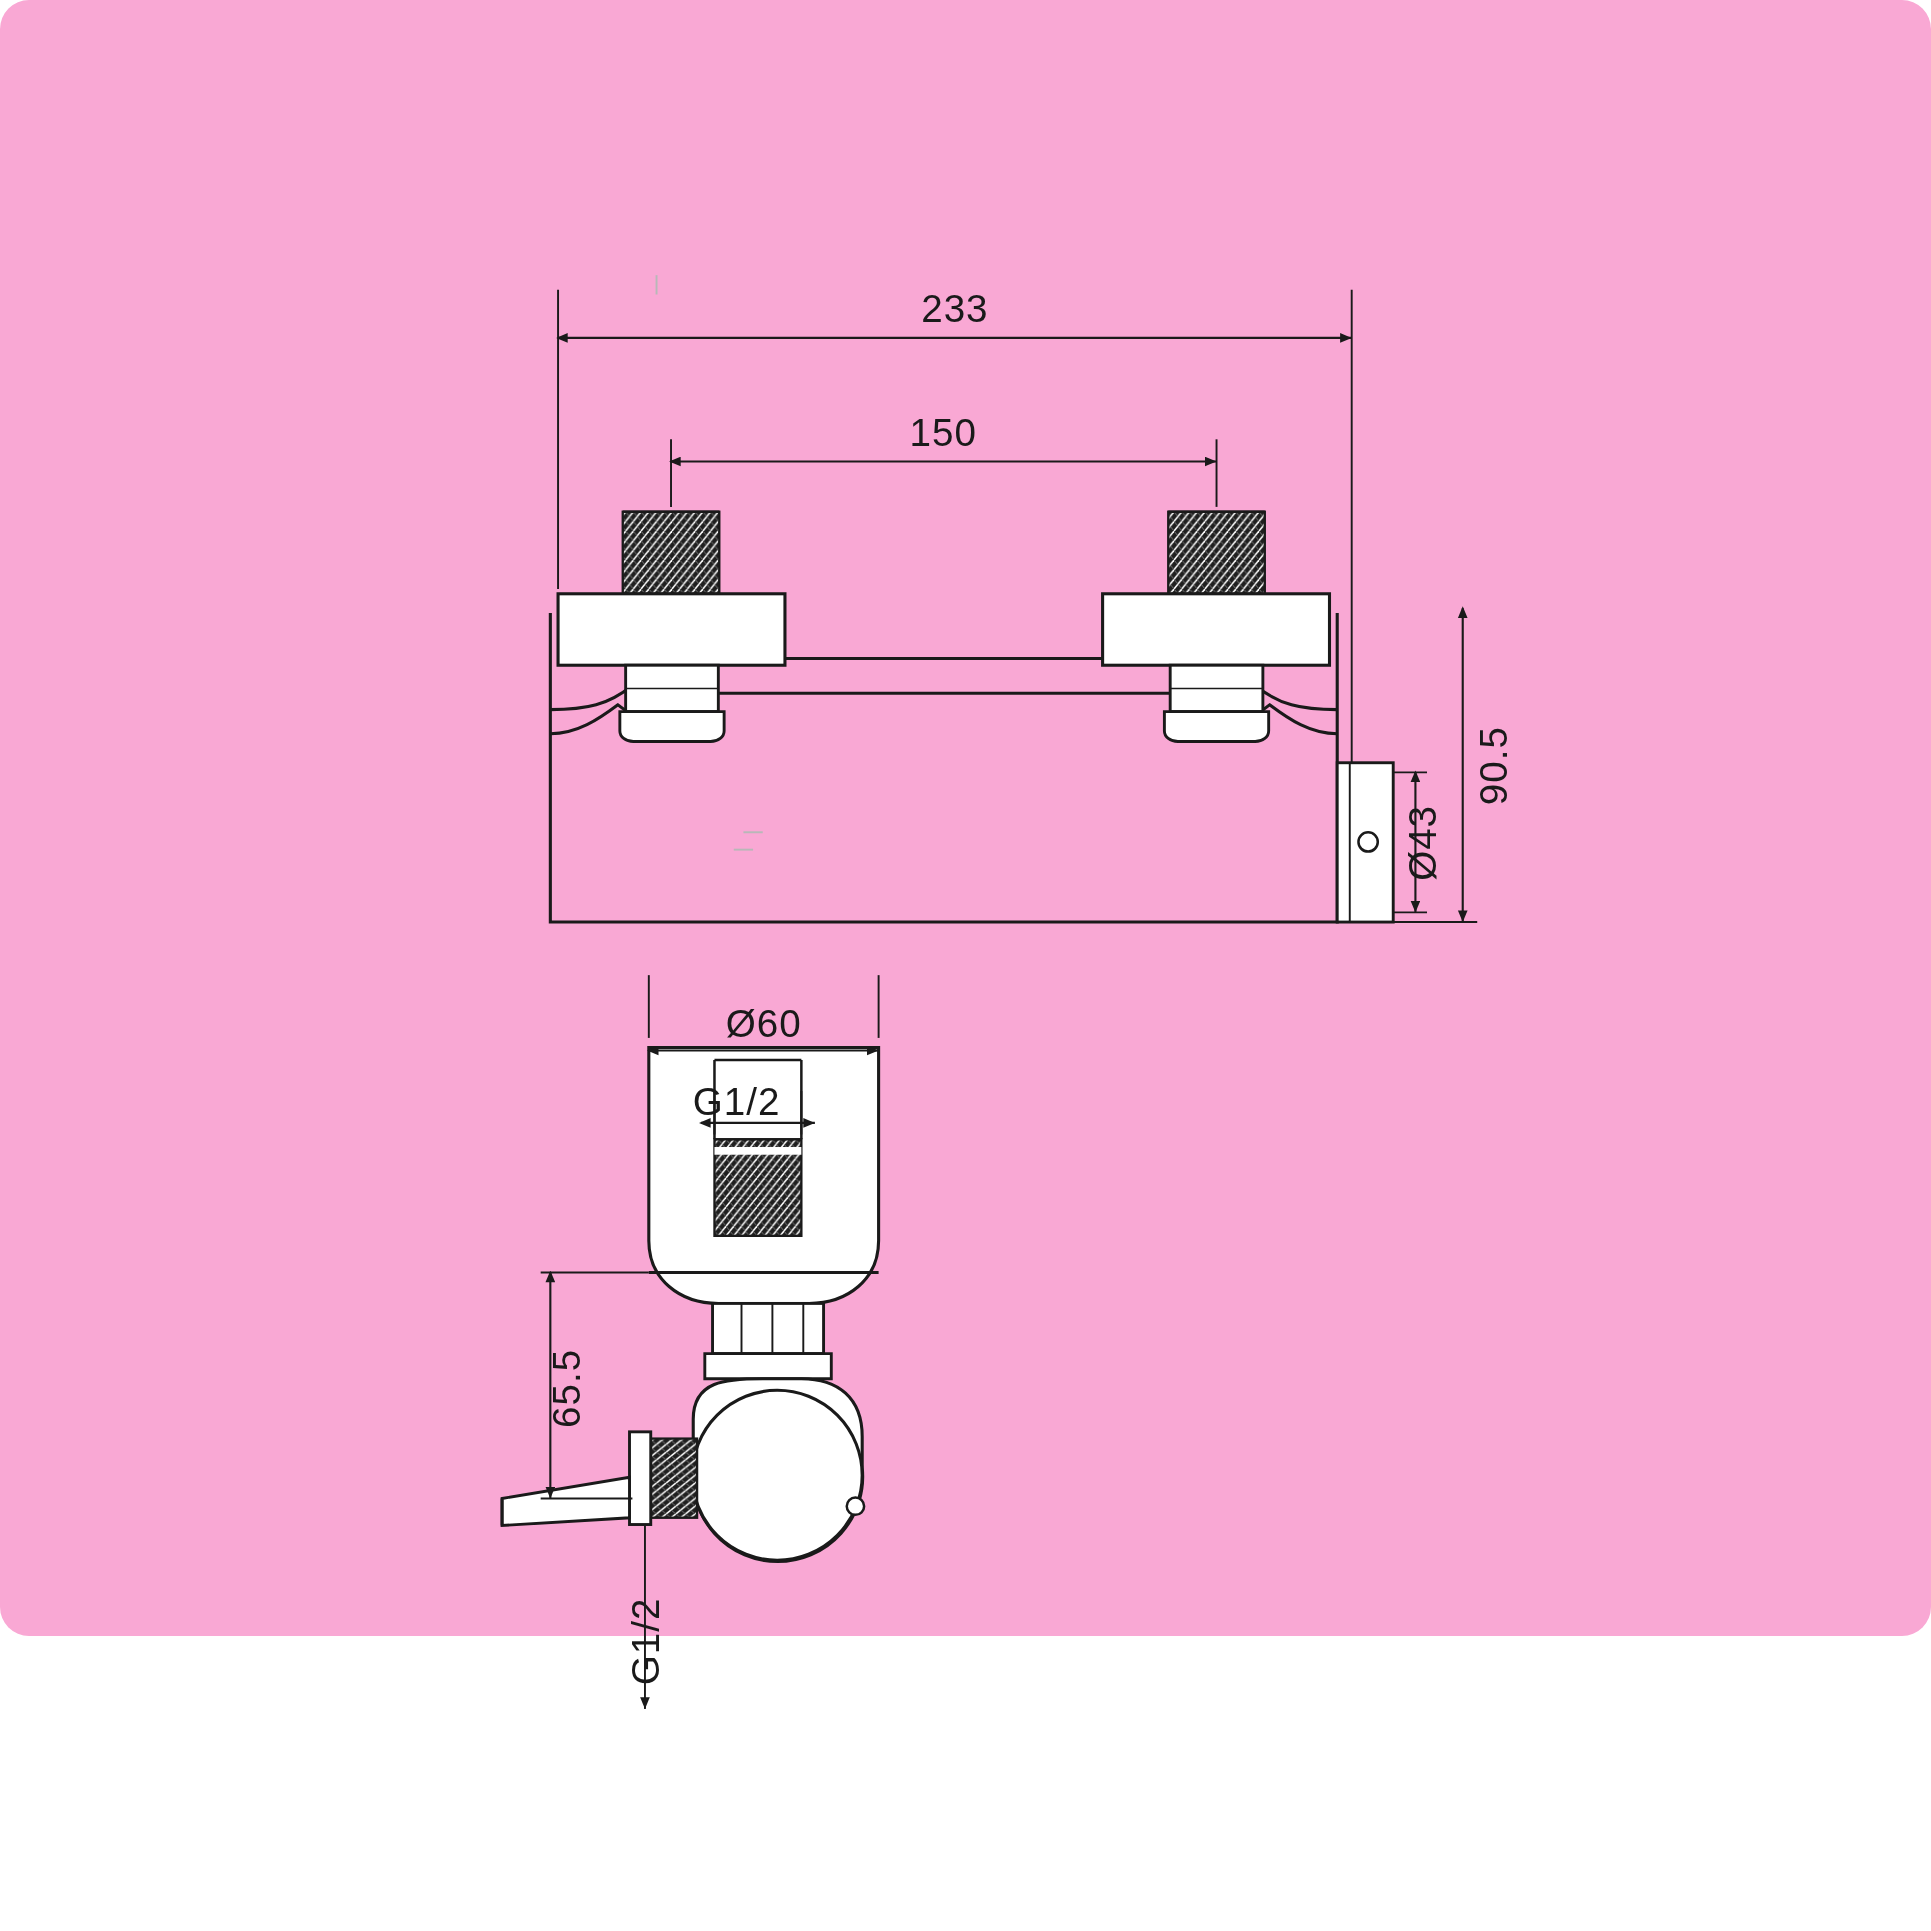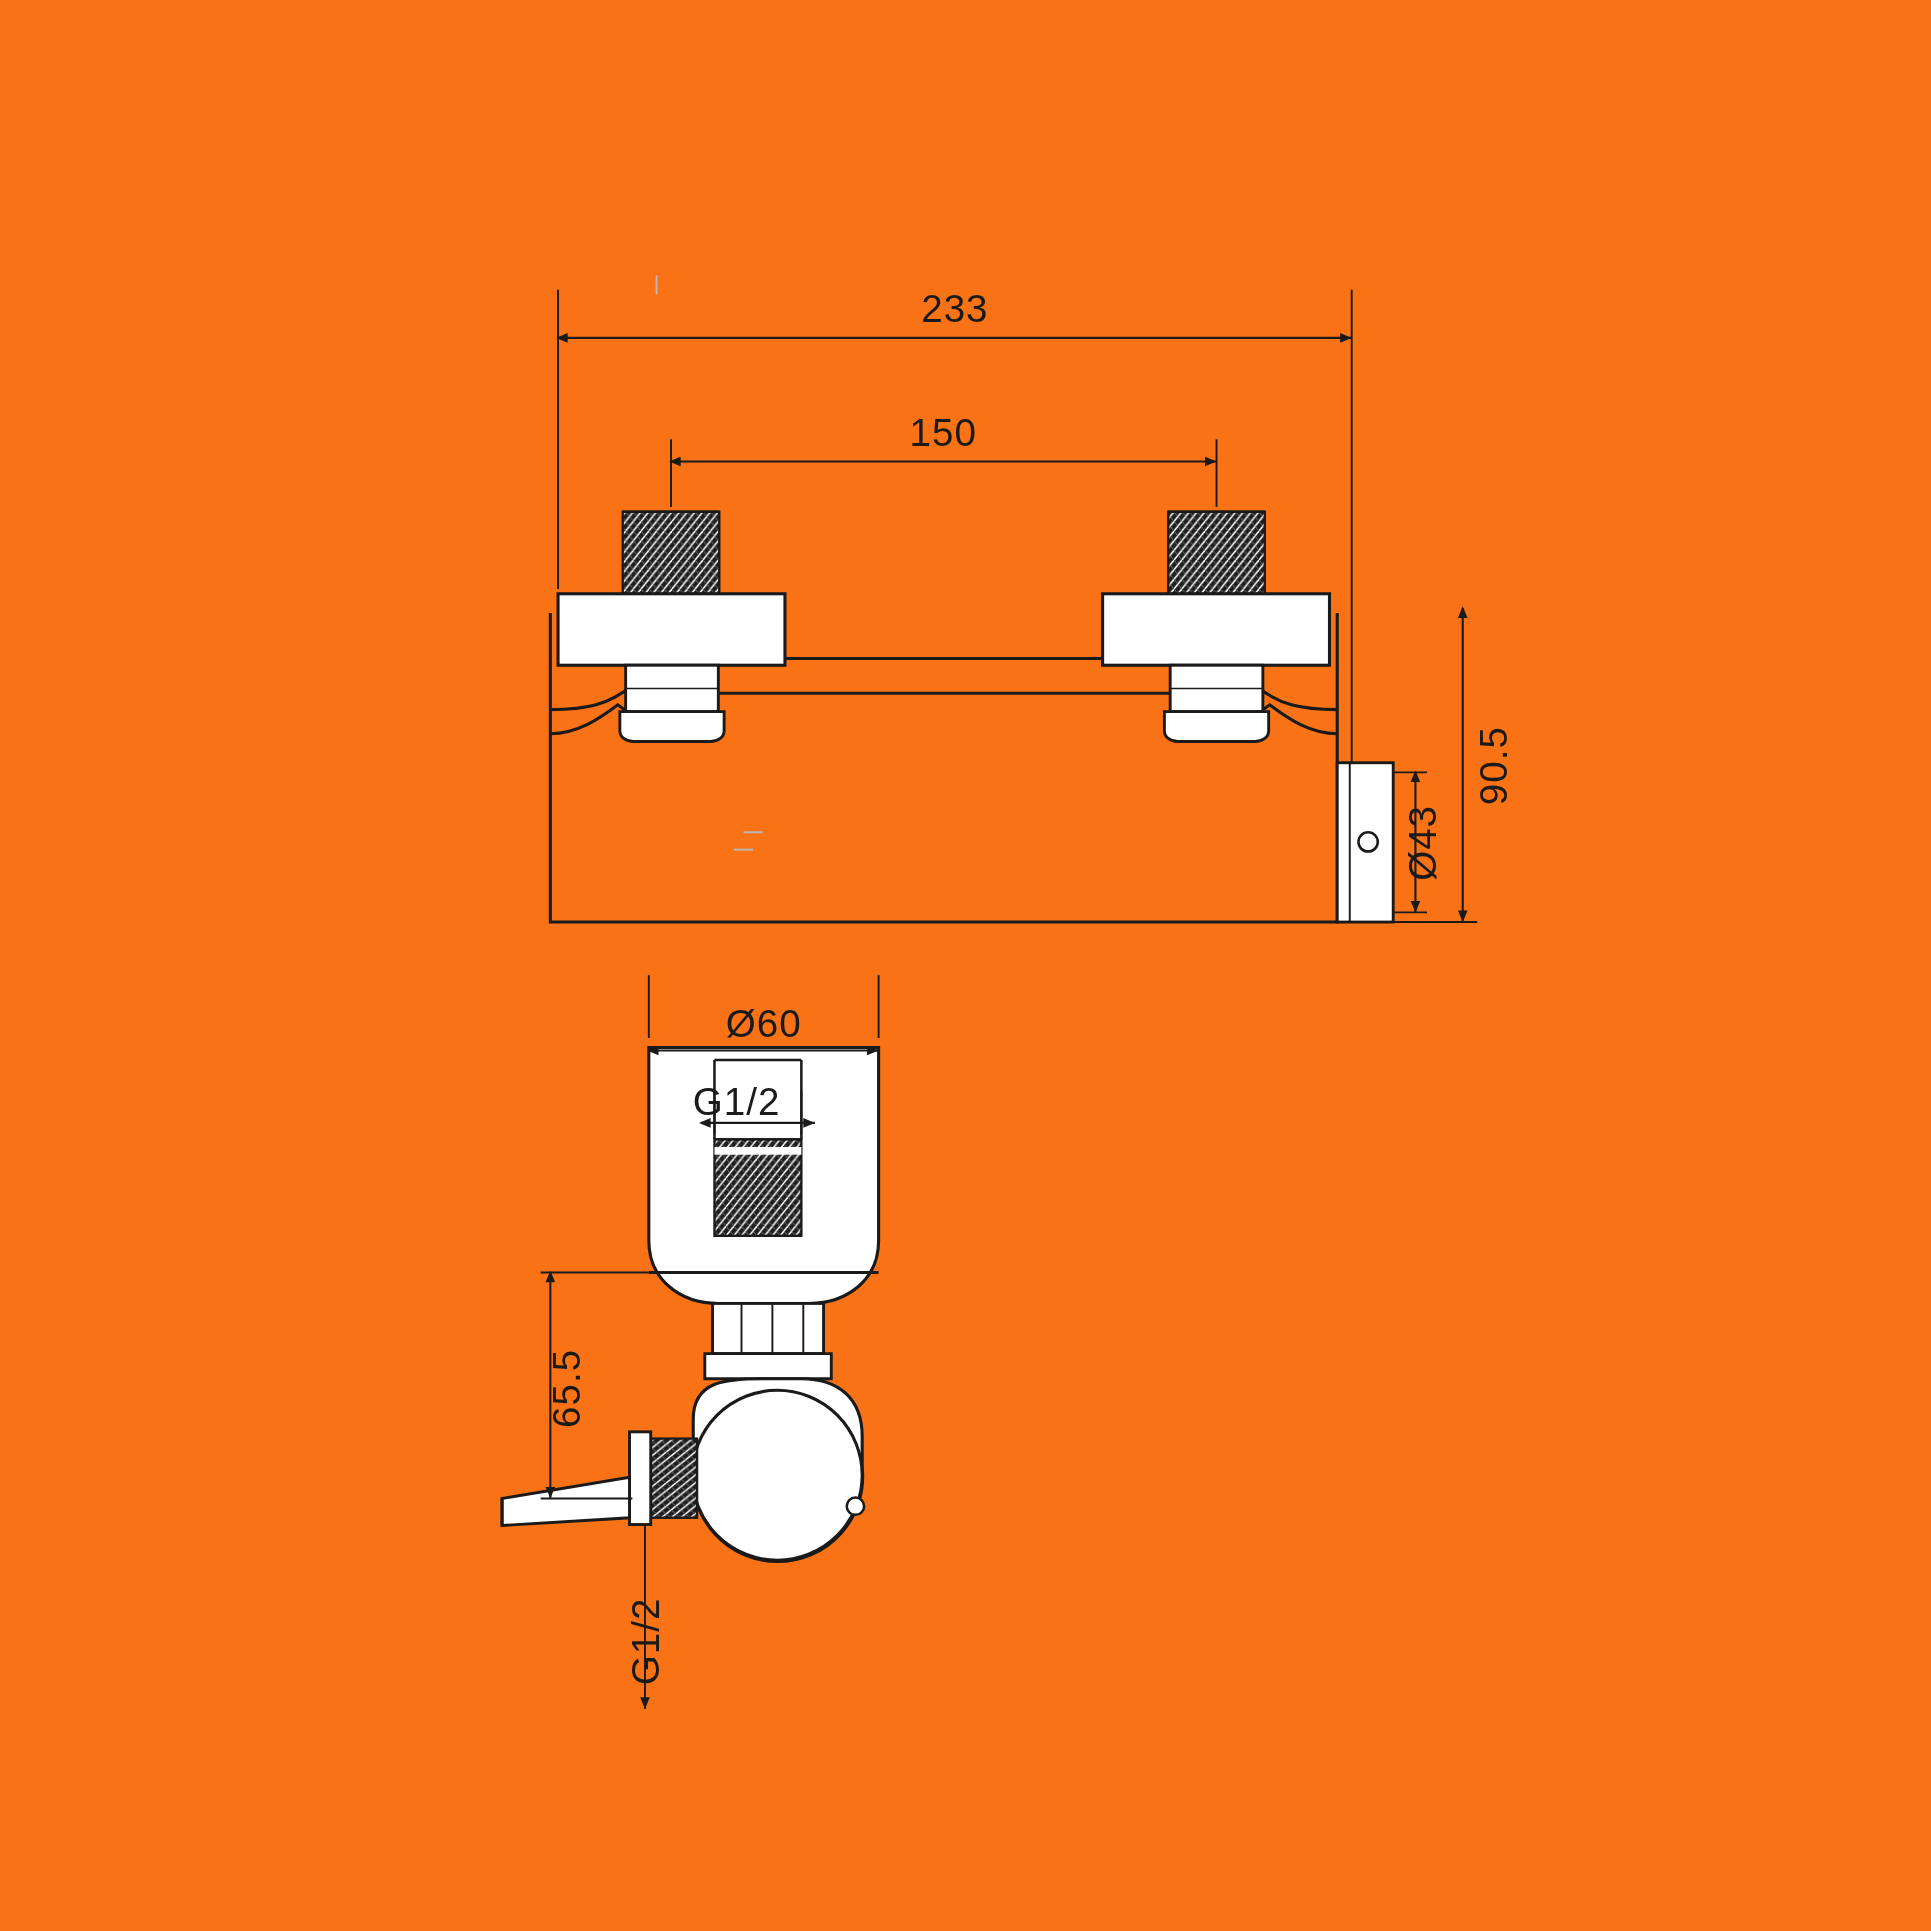--- a/index.html
+++ b/index.html
@@ -9,22 +9,23 @@
   }
   body {
     width: 1931px;
     height: 1931px;
     font-family: "Liberation Sans", sans-serif;
     overflow: hidden;
   }
   #sheet {
     position: relative;
     width: 1931px;
-    height: 1931px;
-    background: #f97316;
+    height: 1636px;
+    background: #f9a8d4;
+    border-radius: 29px;
   }
   svg#drawing {
     display: block;
     width: 1931px;
     height: 1931px;
   }
   .dim-text {
     font-family: "Liberation Sans", sans-serif;
     font-size: 40px;
     fill: #1a1a1a;

